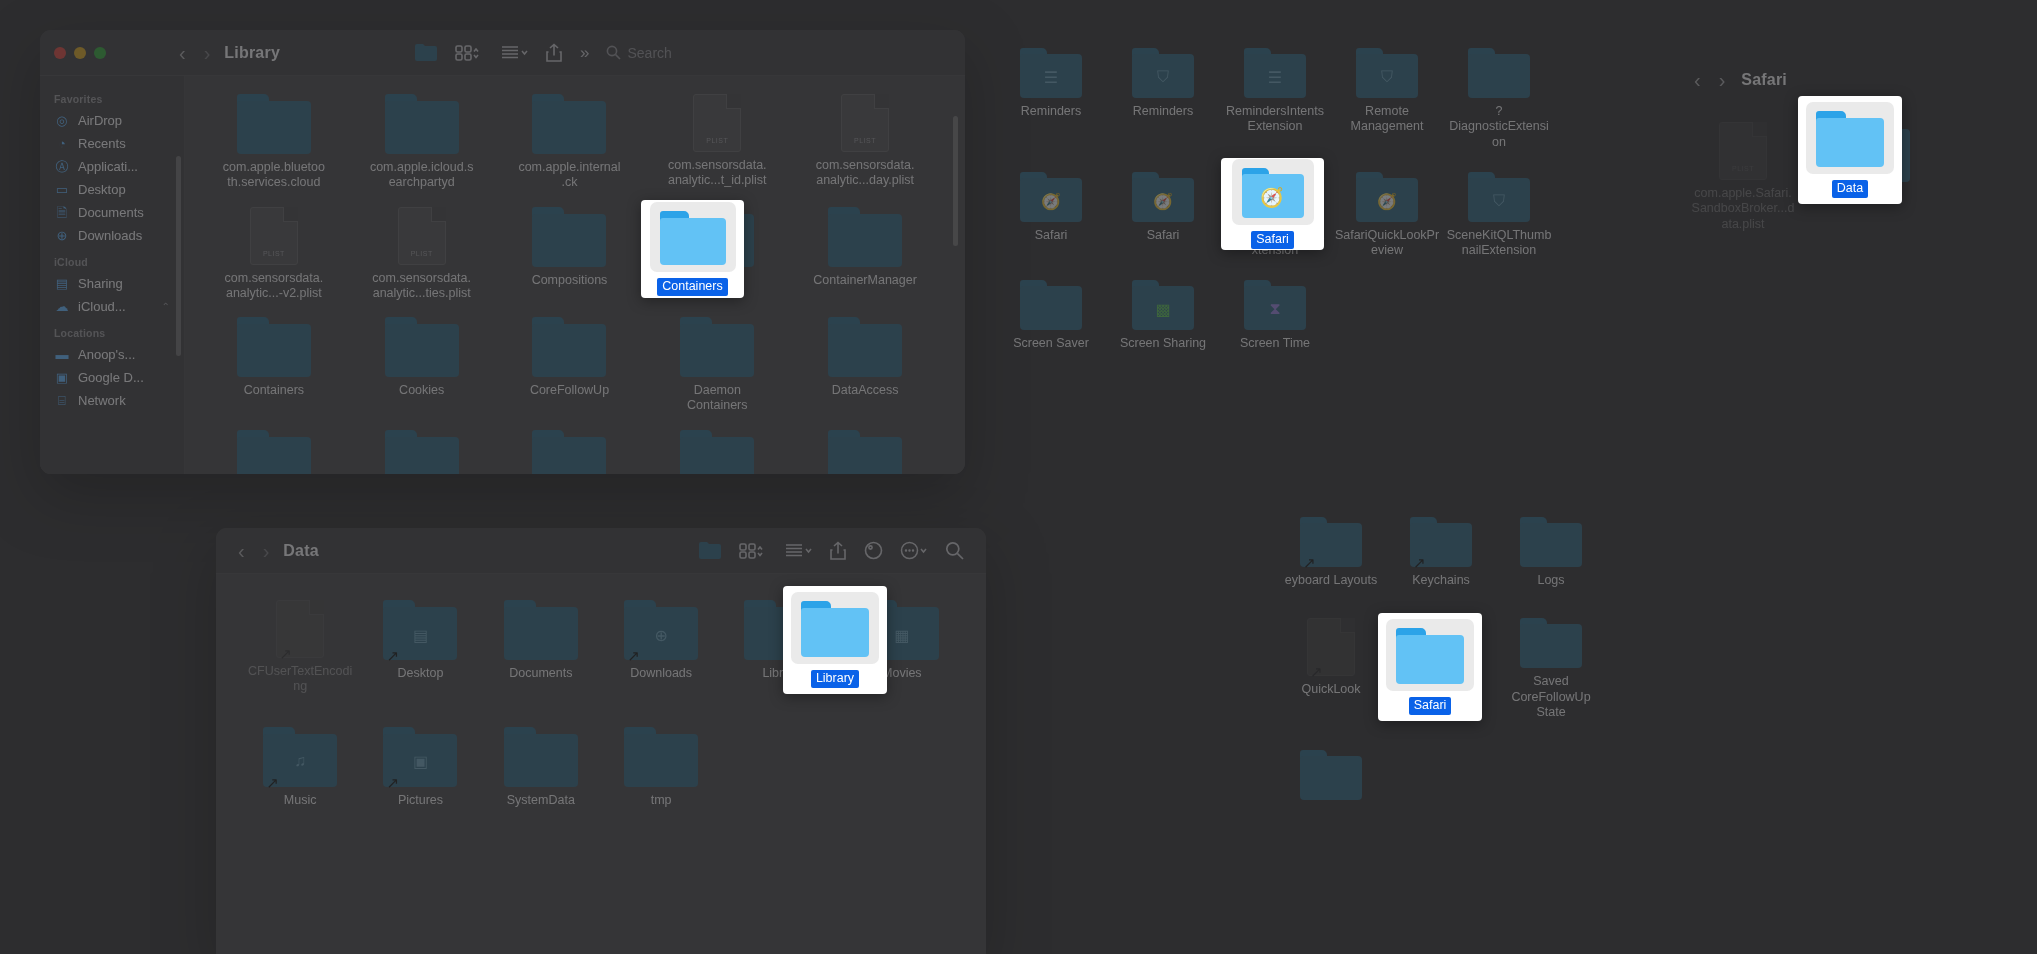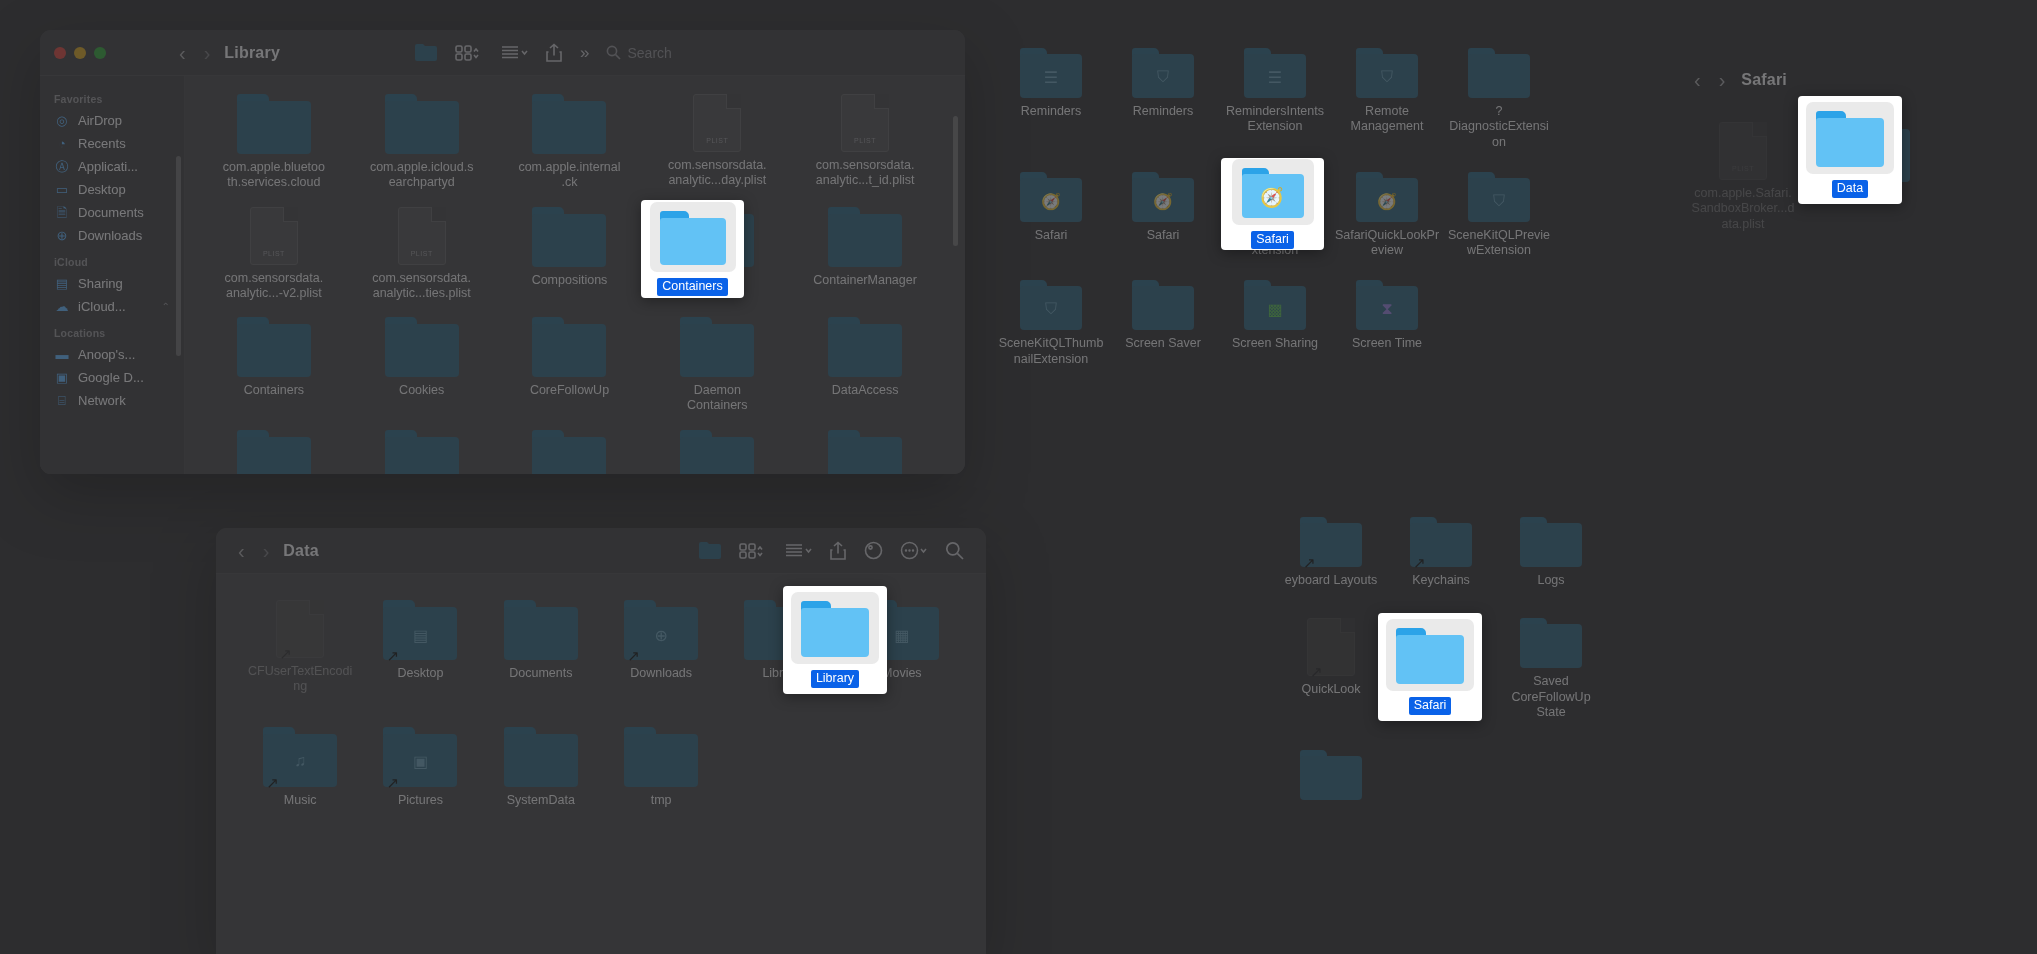--- a/index.html
+++ b/index.html
@@ -281,29 +281,29 @@
             <div class="body"></div>
           </div>
         <div class="icolabel">com.apple.internal.ck</div>
       </div>
       <div class="cell">
         <div class="plist">
             <div class="sheet"></div>
             <div class="fold"></div>
             <div class="tag">PLIST</div>
           </div>
-        <div class="icolabel">com.sensorsdata.analytic...day.plist</div>
+        <div class="icolabel">com.sensorsdata.analytic...t_id.plist</div>
       </div>
       <div class="cell">
         <div class="plist">
             <div class="sheet"></div>
             <div class="fold"></div>
             <div class="tag">PLIST</div>
           </div>
-        <div class="icolabel">com.sensorsdata.analytic...t_id.plist</div>
+        <div class="icolabel">com.sensorsdata.analytic...day.plist</div>
       </div>
       <div class="cell">
         <div class="plist">
             <div class="sheet"></div>
             <div class="fold"></div>
             <div class="tag">PLIST</div>
           </div>
         <div class="icolabel">com.sensorsdata.analytic...-v2.plist</div>
       </div>
 
@@ -663,28 +663,20 @@
         </div>
       <div class="icolabel">SafariQuickLookPreview</div>
     </div>
 
     <div class="cell">
       <div class="folder">
           <div class="tab"></div>
           <div class="body"></div>
         <span class="glyph">⛉</span>
         </div>
-      <div class="icolabel">SceneKitQLPreviewExtension</div>
-    </div>
-    <div class="cell">
-      <div class="folder">
-          <div class="tab"></div>
-          <div class="body"></div>
-        <span class="glyph">⛉</span>
-        </div>
       <div class="icolabel">SceneKitQLThumbnailExtension</div>
     </div>
     <div class="cell">
       <div class="folder">
           <div class="tab"></div>
           <div class="body"></div>
         </div>
       <div class="icolabel">Screen Saver</div>
     </div>
     <div class="cell">

